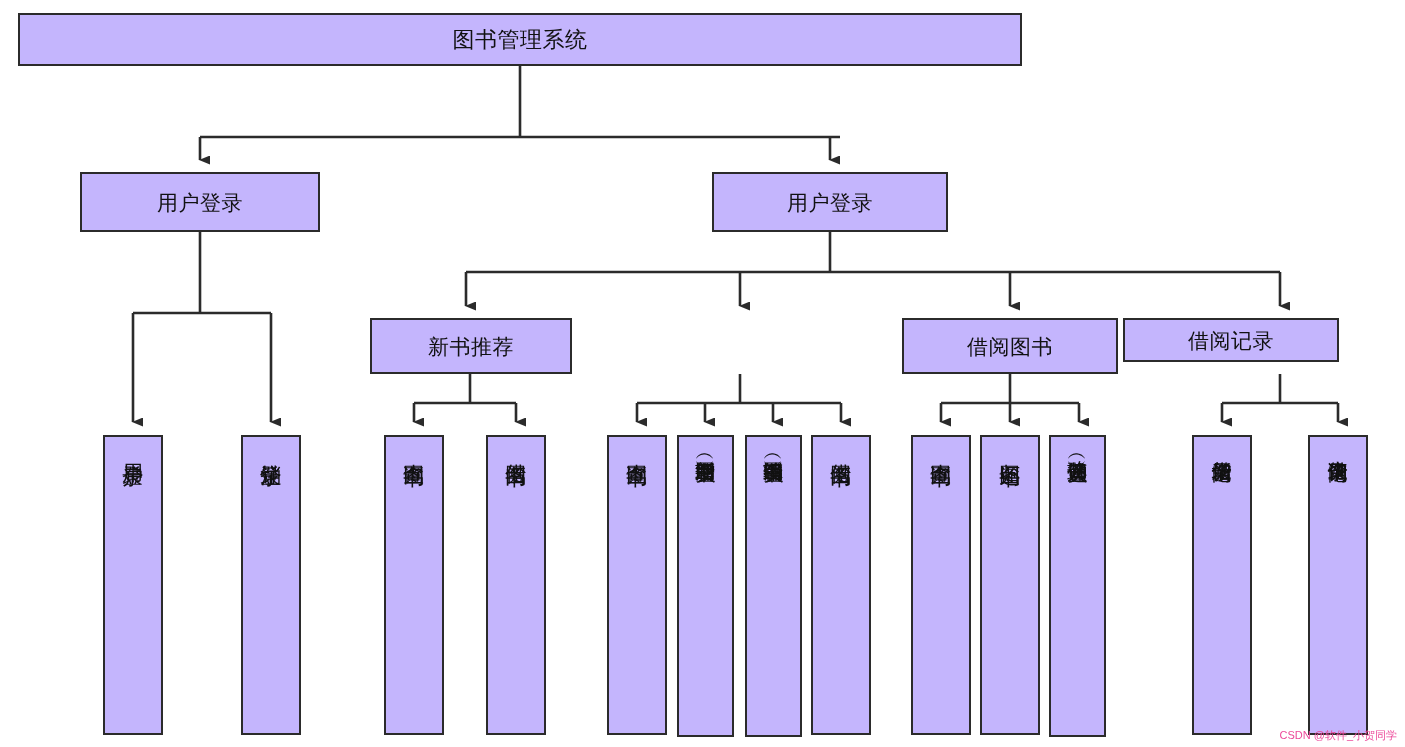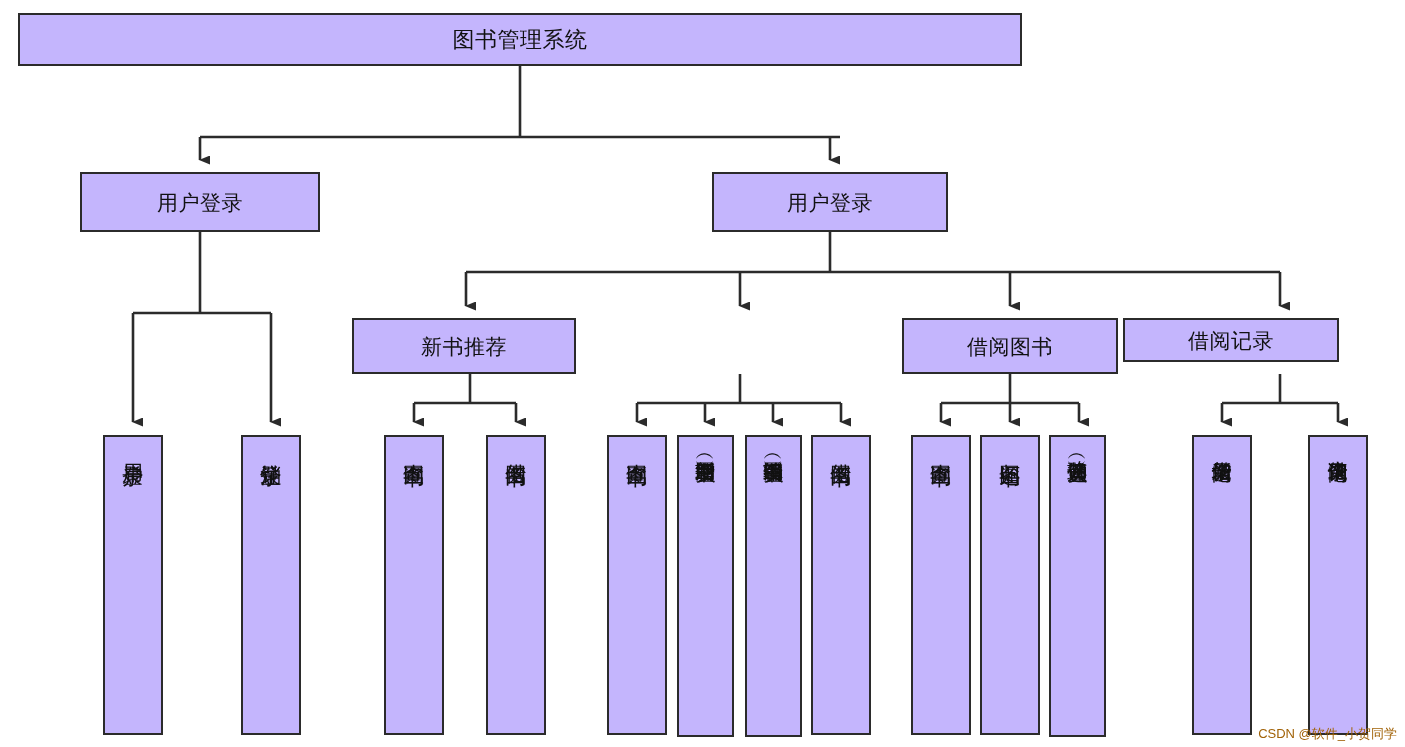--- a/index.html
+++ b/index.html
@@ -44,22 +44,22 @@
     line-height:1.12;
     letter-spacing:1px;
     white-space:nowrap;
   }
   .v-node.tall{padding-top:8px;}
   .v-node.tall .lbl{font-size:20px;letter-spacing:0.5px;}
   .watermark{
     position:absolute;
     right:8px;
     bottom:4px;
-    font-size:13px;
-    color:#a16207;
+    font-size:11px;
+    color:#ec4899;
     white-space:nowrap;
     z-index:5;
     font-family:"Liberation Sans","DejaVu Sans",sans-serif;
   }
 </style>
 </head>
 <body>
 
 <div id="stage">
 
@@ -118,21 +118,21 @@
     <span class="lbl">图书管理系统</span>
   </div>
 
   <div class="node h-node" style="left:80px;top:172px;width:240px;height:60px;">
     <span class="lbl">用户登录</span>
   </div>
   <div class="node h-node" style="left:712px;top:172px;width:236px;height:60px;">
     <span class="lbl">用户登录</span>
   </div>
 
-  <div class="node h-node" style="left:352px;top:318px;width:224px;height:56px;">
+  <div class="node h-node" style="left:370px;top:318px;width:202px;height:56px;">
     <span class="lbl">新书推荐</span>
   </div>
   <div class="node h-node" style="left:902px;top:318px;width:216px;height:56px;">
     <span class="lbl">借阅图书</span>
   </div>
   <div class="node h-node" style="left:1123px;top:318px;width:216px;height:44px;">
     <span class="lbl">借阅记录</span>
   </div>
 
   <div class="node v-node" style="left:103px;top:435px;width:60px;height:300px;">

